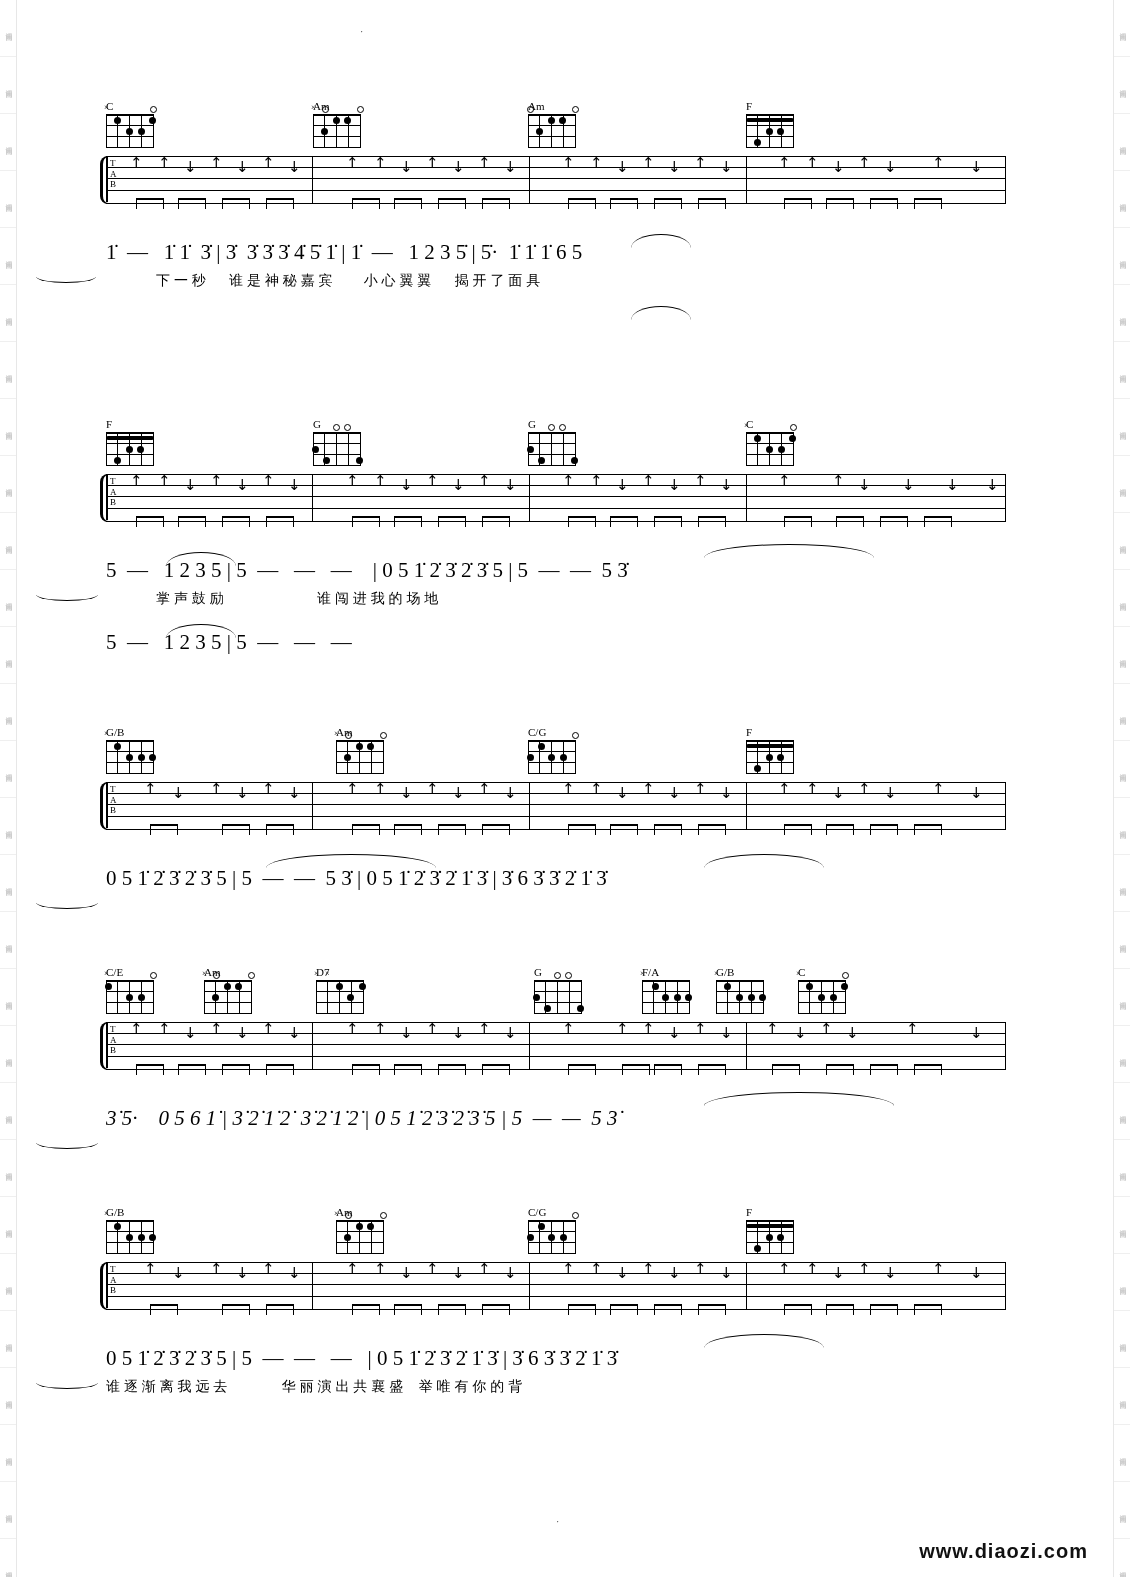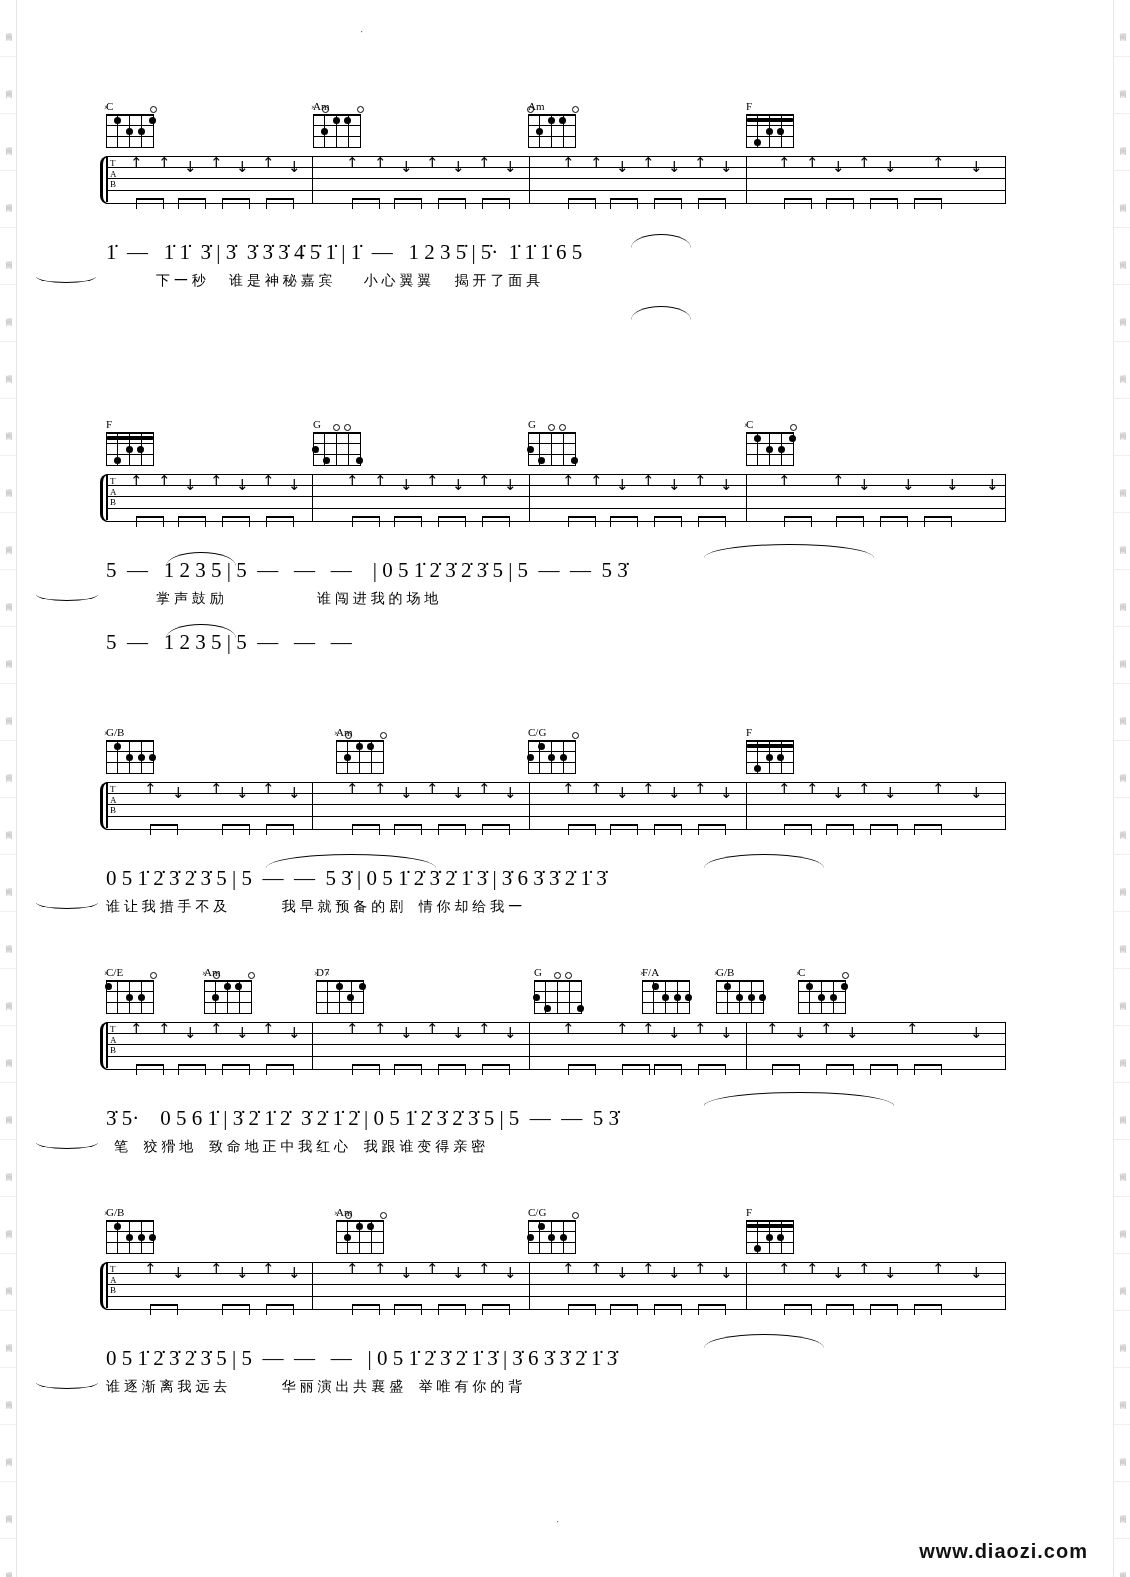--- a/index.html
+++ b/index.html
@@ -672,21 +672,20 @@
         <div class="bm" style="left:504px;width:26px"></div>
         <div class="bm" style="left:548px;width:26px"></div>
         <div class="bm" style="left:592px;width:26px"></div>
       <div class="bm" style="left:678px;width:26px"></div>
         <div class="bm" style="left:720px;width:26px"></div>
         <div class="bm" style="left:764px;width:26px"></div>
         <div class="bm" style="left:808px;width:26px"></div>
     </div>
 
     <div class="noterow" style="top:140px;">0 5 1̇ 2̇ 3̇ 2̇ 3̇ 5 | 5  —  —  5 3̇ | 0 5 1̇ 2̇ 3̇ 2̇ 1̇ 3̇ | 3̇ 6 3̇ 3̇ 2̇ 1̇ 3̇</div>
-    <div class="lyricrow" style="top:172px;left:90px;">谁 让 我 措 手 不 及              我 早 就 预 备 的 剧    情 你 却 给 我 一</div>
     <div class="slur" style="left:250px;top:128px;width:170px;"></div>
     <div class="slur" style="left:688px;top:128px;width:120px;"></div>
     <div class="slurline" style="left:20px;top:170px;width:62px;"></div>
   </div>
 
   <div class="system" style="top:966px;height:230px;">
     <div class="chord" style="left:90px;top:14px;">
       <div class="nm">C/E</div>
       <div class="grid">
         <div class="gv" style="left:0"></div>
@@ -876,22 +875,21 @@
       <div class="bm" style="left:462px;width:26px"></div>
         <div class="bm" style="left:516px;width:26px"></div>
         <div class="bm" style="left:548px;width:26px"></div>
         <div class="bm" style="left:592px;width:26px"></div>
       <div class="bm" style="left:666px;width:26px"></div>
         <div class="bm" style="left:720px;width:26px"></div>
         <div class="bm" style="left:764px;width:26px"></div>
         <div class="bm" style="left:808px;width:26px"></div>
     </div>
 
-    <div class="noterow" style="top:140px;">3̇ 5·    0 5 6 1̇ | 3̇ 2̇ 1̇ 2̇  3̇ 2̇ 1̇ 2̇ | 0 5 1̇ 2̇ 3̇ 2̇ 3̇ 5 | 5  —  —  5 3̇</div>
-    <div class="lyricrow" style="top:172px;left:98px;">笔    狡 猾 地    致 命 地 正 中 我 红 心    我 跟 谁 变 得 亲 密</div>
+    <div class="noterow" style="top:140px;font-style:italic;">3̇ 5·    0 5 6 1̇ | 3̇ 2̇ 1̇ 2̇  3̇ 2̇ 1̇ 2̇ | 0 5 1̇ 2̇ 3̇ 2̇ 3̇ 5 | 5  —  —  5 3̇</div>
     <div class="slur" style="left:688px;top:126px;width:190px;"></div>
     <div class="slurline" style="left:20px;top:170px;width:62px;"></div>
   </div>
 
   <div class="system" style="top:1206px;height:230px;">
     <div class="chord" style="left:90px;top:14px;">
       <div class="nm">G/B</div>
       <div class="grid">
         <div class="gv" style="left:0"></div>
           <div class="gv" style="left:11px"></div>

